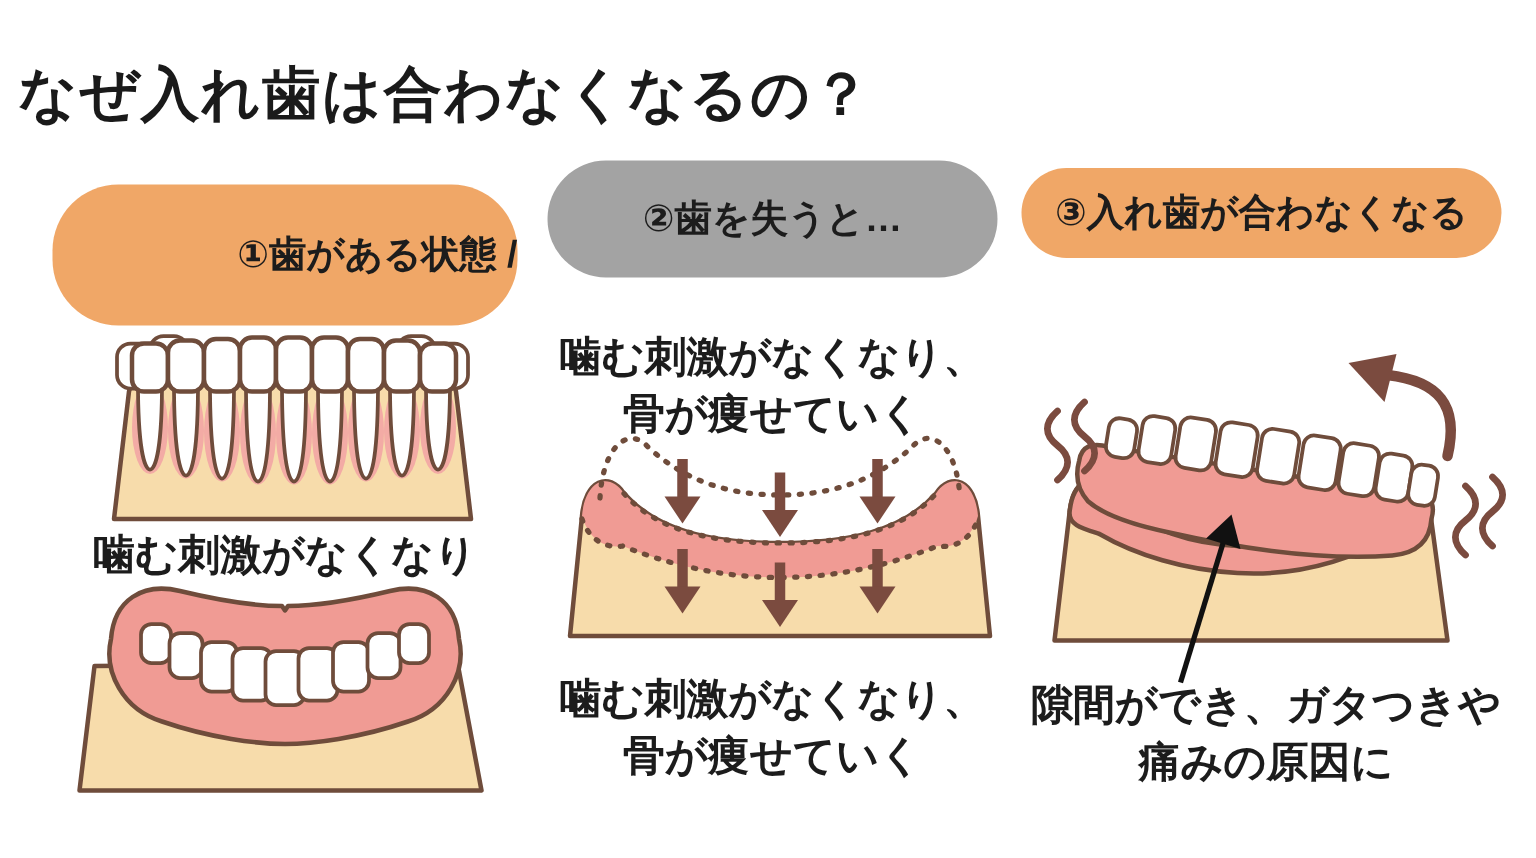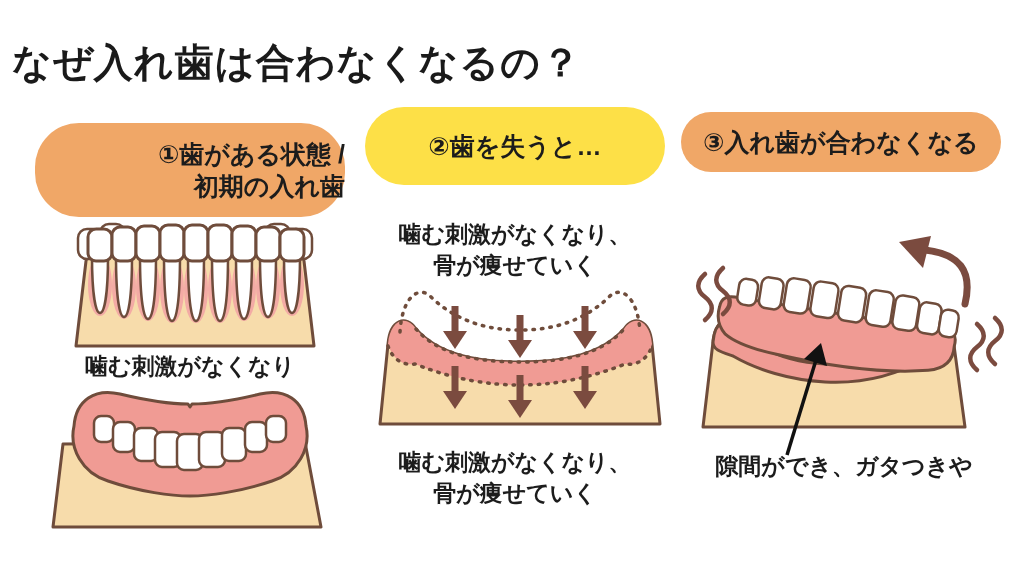--- a/index.html
+++ b/index.html
@@ -3,45 +3,44 @@
 <meta charset="utf-8">
 <style>
   html,body{margin:0;padding:0;background:#ffffff;}
   .stage{position:relative;width:1024px;height:572px;background:#ffffff;overflow:hidden;
          font-family:"Liberation Sans","DejaVu Sans",sans-serif;color:#1c1c1c;}
   .title{position:absolute;top:24px;left:0;width:1024px;margin:12px;text-align:left;
          font-size:39px;font-weight:800;letter-spacing:1px;color:#1a1a1a;}
   .pill{position:absolute;display:flex;flex-direction:column;align-items:center;justify-content:center;
         border-radius:44px;font-weight:800;font-size:25px;line-height:1.3;color:#1c1c1c;text-align:center;}
   .pill.orange{background:#F0A767;}
-  .pill.blue{background:#fde047;}
+  .pill.blue{background:#a3a3a3;}
   .pill1{left:35px;top:123px;width:310px;height:94px;align-items:flex-end;}
   .pill2{left:365px;top:107px;width:300px;height:78px;}
   .pill3{left:681px;top:112px;width:320px;height:60px;}
-  .caption{position:absolute;margin:0;text-align:center;font-weight:800;font-size:23px;line-height:1.35;color:#1c1c1c;}
+  .caption{position:absolute;margin:0;text-align:center;font-weight:800;font-size:28px;line-height:1.35;color:#1c1c1c;}
   .cap1{left:35px;top:351px;width:310px;}
   .note-top{left:365px;top:219px;width:300px;}
   .note-bottom{left:365px;top:447px;width:300px;}
   .cap3{left:680px;top:451px;width:328px;}
   .illus{position:absolute;}
   .svg1{left:50px;top:215px;}
   .svg2{left:40px;top:380px;}
   .svg3{left:370px;top:282px;}
   .svg4{left:675px;top:212px;}
 </style>
 </head>
 <body>
 
 <div class="stage">
 
   <h1 class="title">なぜ入れ歯は合わなくなるの？</h1>
 
   <div class="pill orange pill1">
     <span>①歯がある状態 /</span>
-    <span>初期の入れ歯</span>
   </div>
   <div class="pill blue pill2">
     <span>②歯を失うと…</span>
   </div>
   <div class="pill orange pill3">
     <span>③入れ歯が合わなくなる</span>
   </div>
 
   <svg class="illus svg1" width="290" height="135" viewBox="0 0 290 135">
     <path d="M26,131 L36,46 Q38,37 48,37 L242,37 Q252,37 254,46 L264,131 Z" fill="#F7DCAB" stroke="#6F4C3B" stroke-width="3" stroke-linejoin="round"></path>
@@ -176,15 +175,16 @@
       <path d="M320,106 c9,8 9,16 0,23 c-9,7 -9,15 0,23"></path>
     </g>
     <g>
       <line x1="112" y1="243" x2="141" y2="148" stroke="#111111" stroke-width="3.5"></line>
       <polygon points="146,131 152,154 129,147" fill="#111111"></polygon>
     </g>
   </svg>
 
   <p class="caption cap3">
     <span>隙間ができ、ガタつきや</span><br>
+    <span>痛みの原因に</span>
   </p>
 
 </div>
 
 </body></html>

